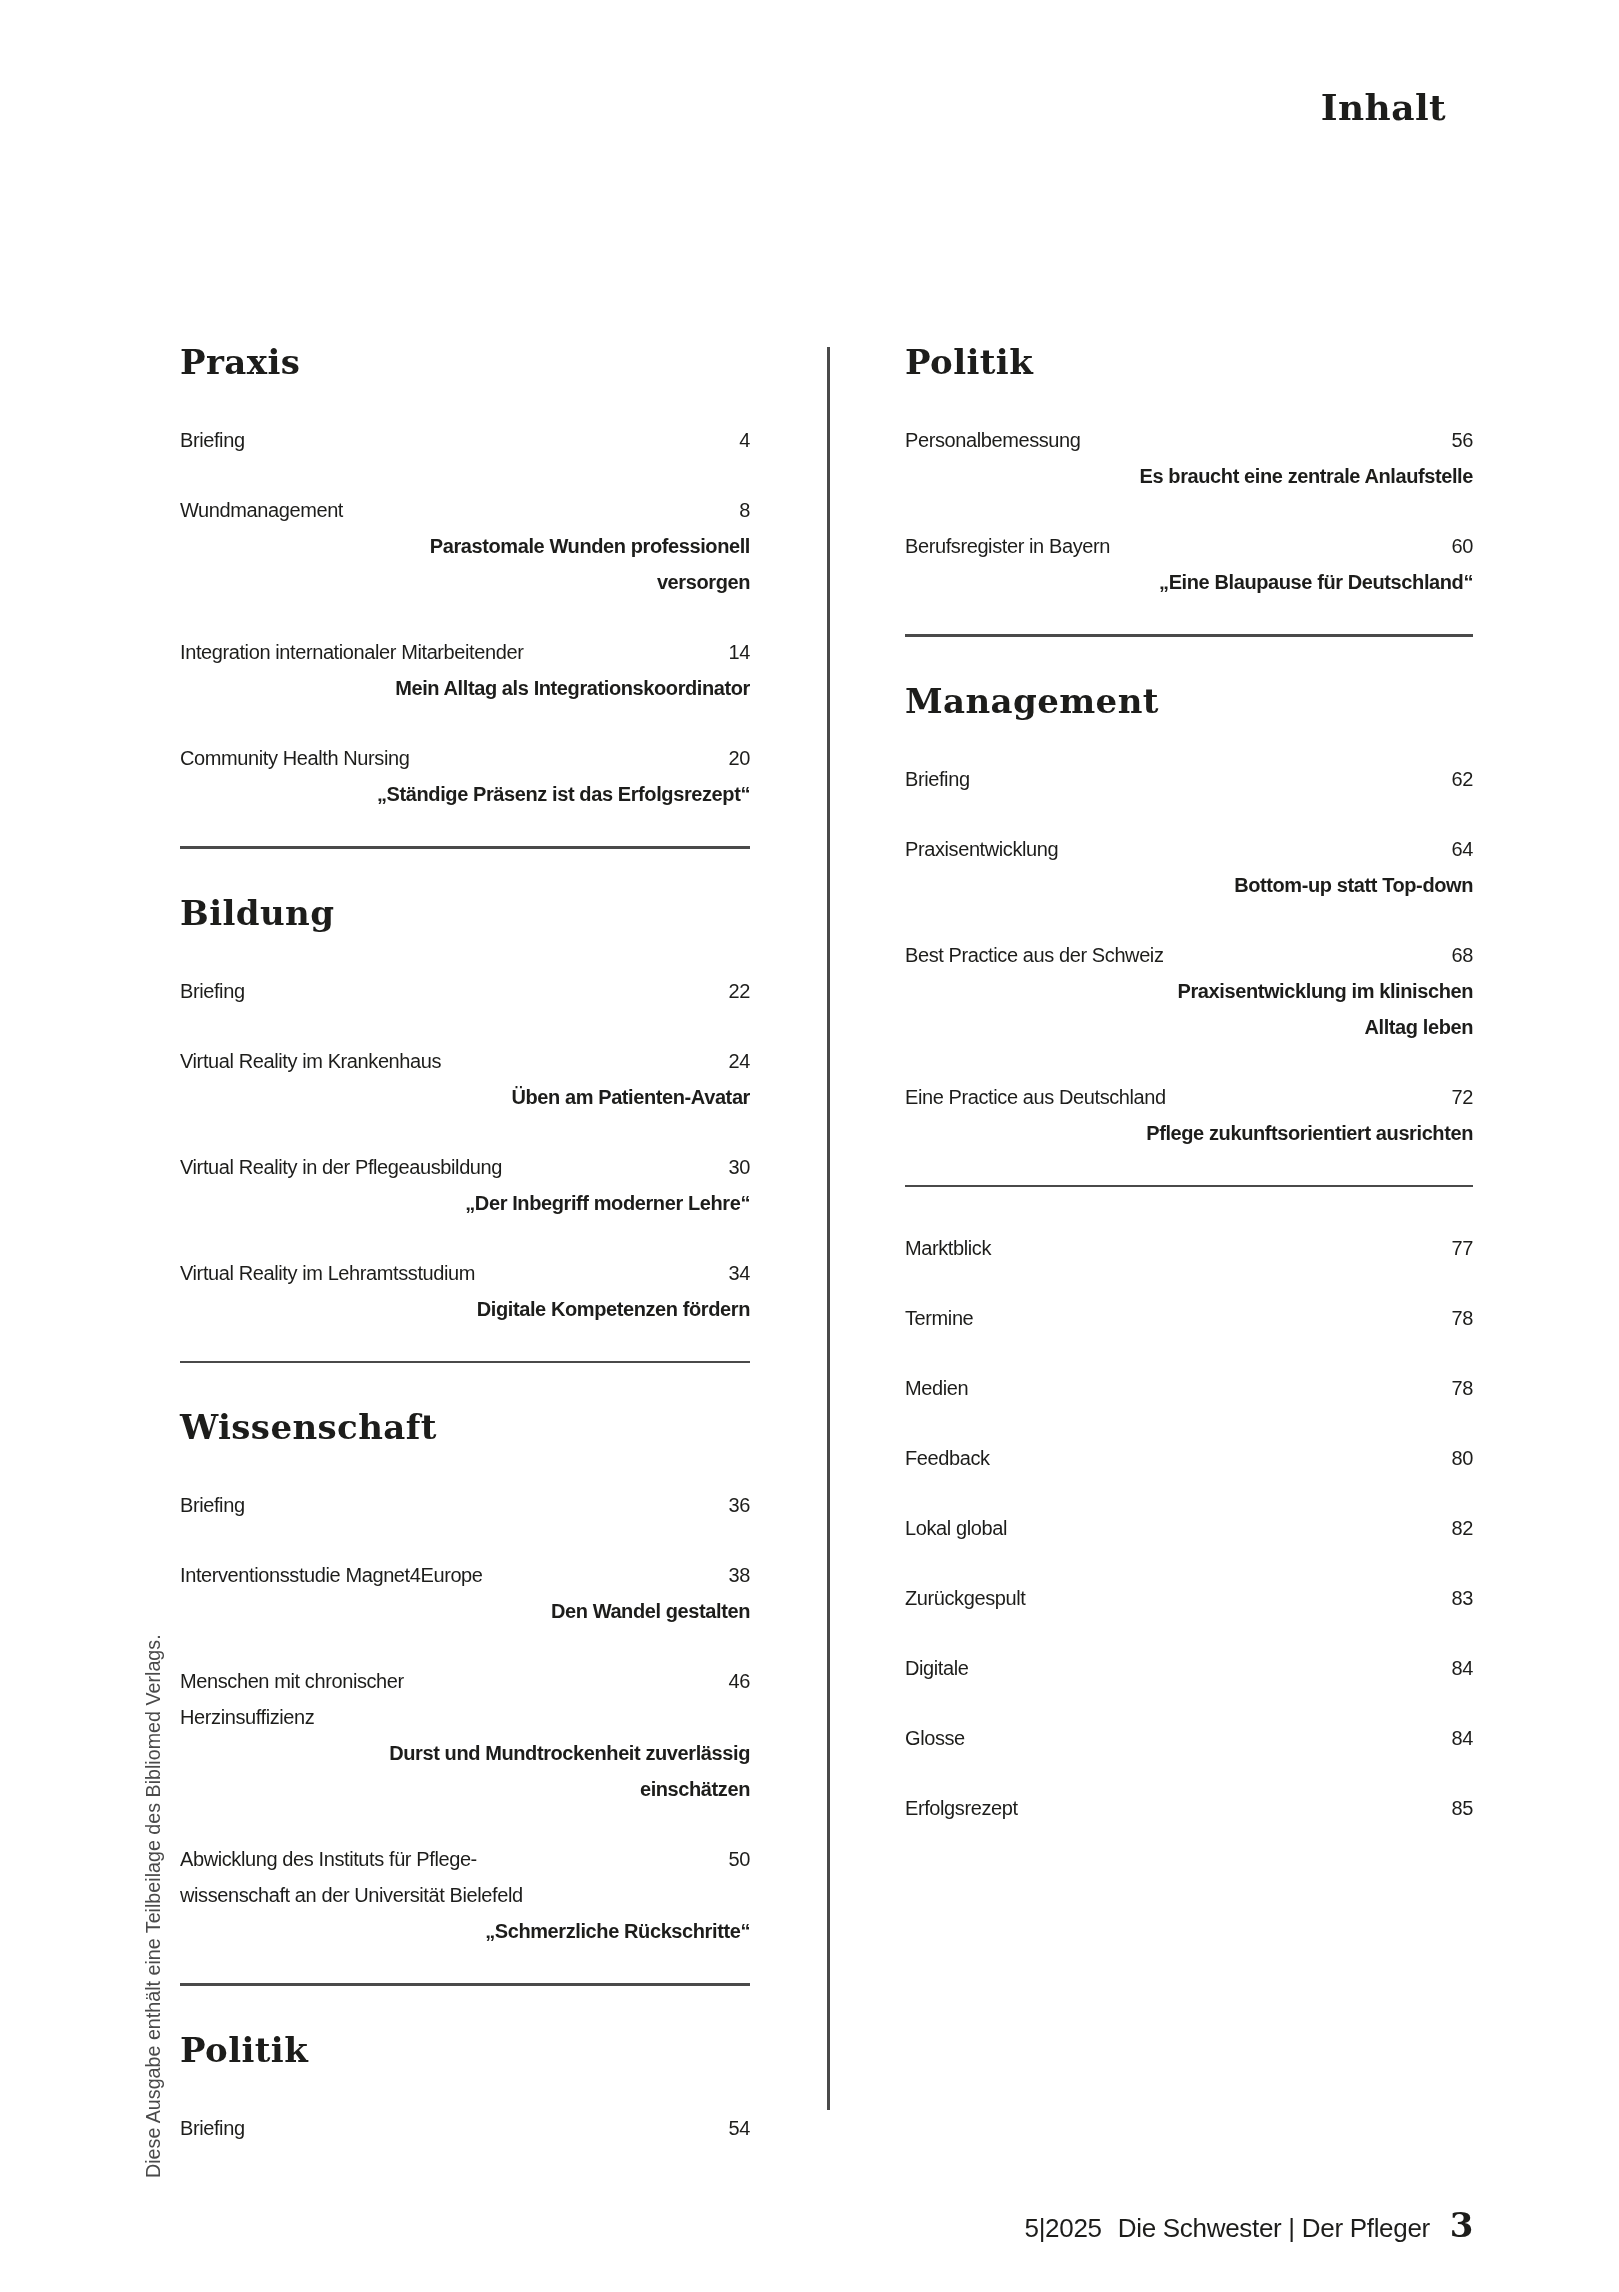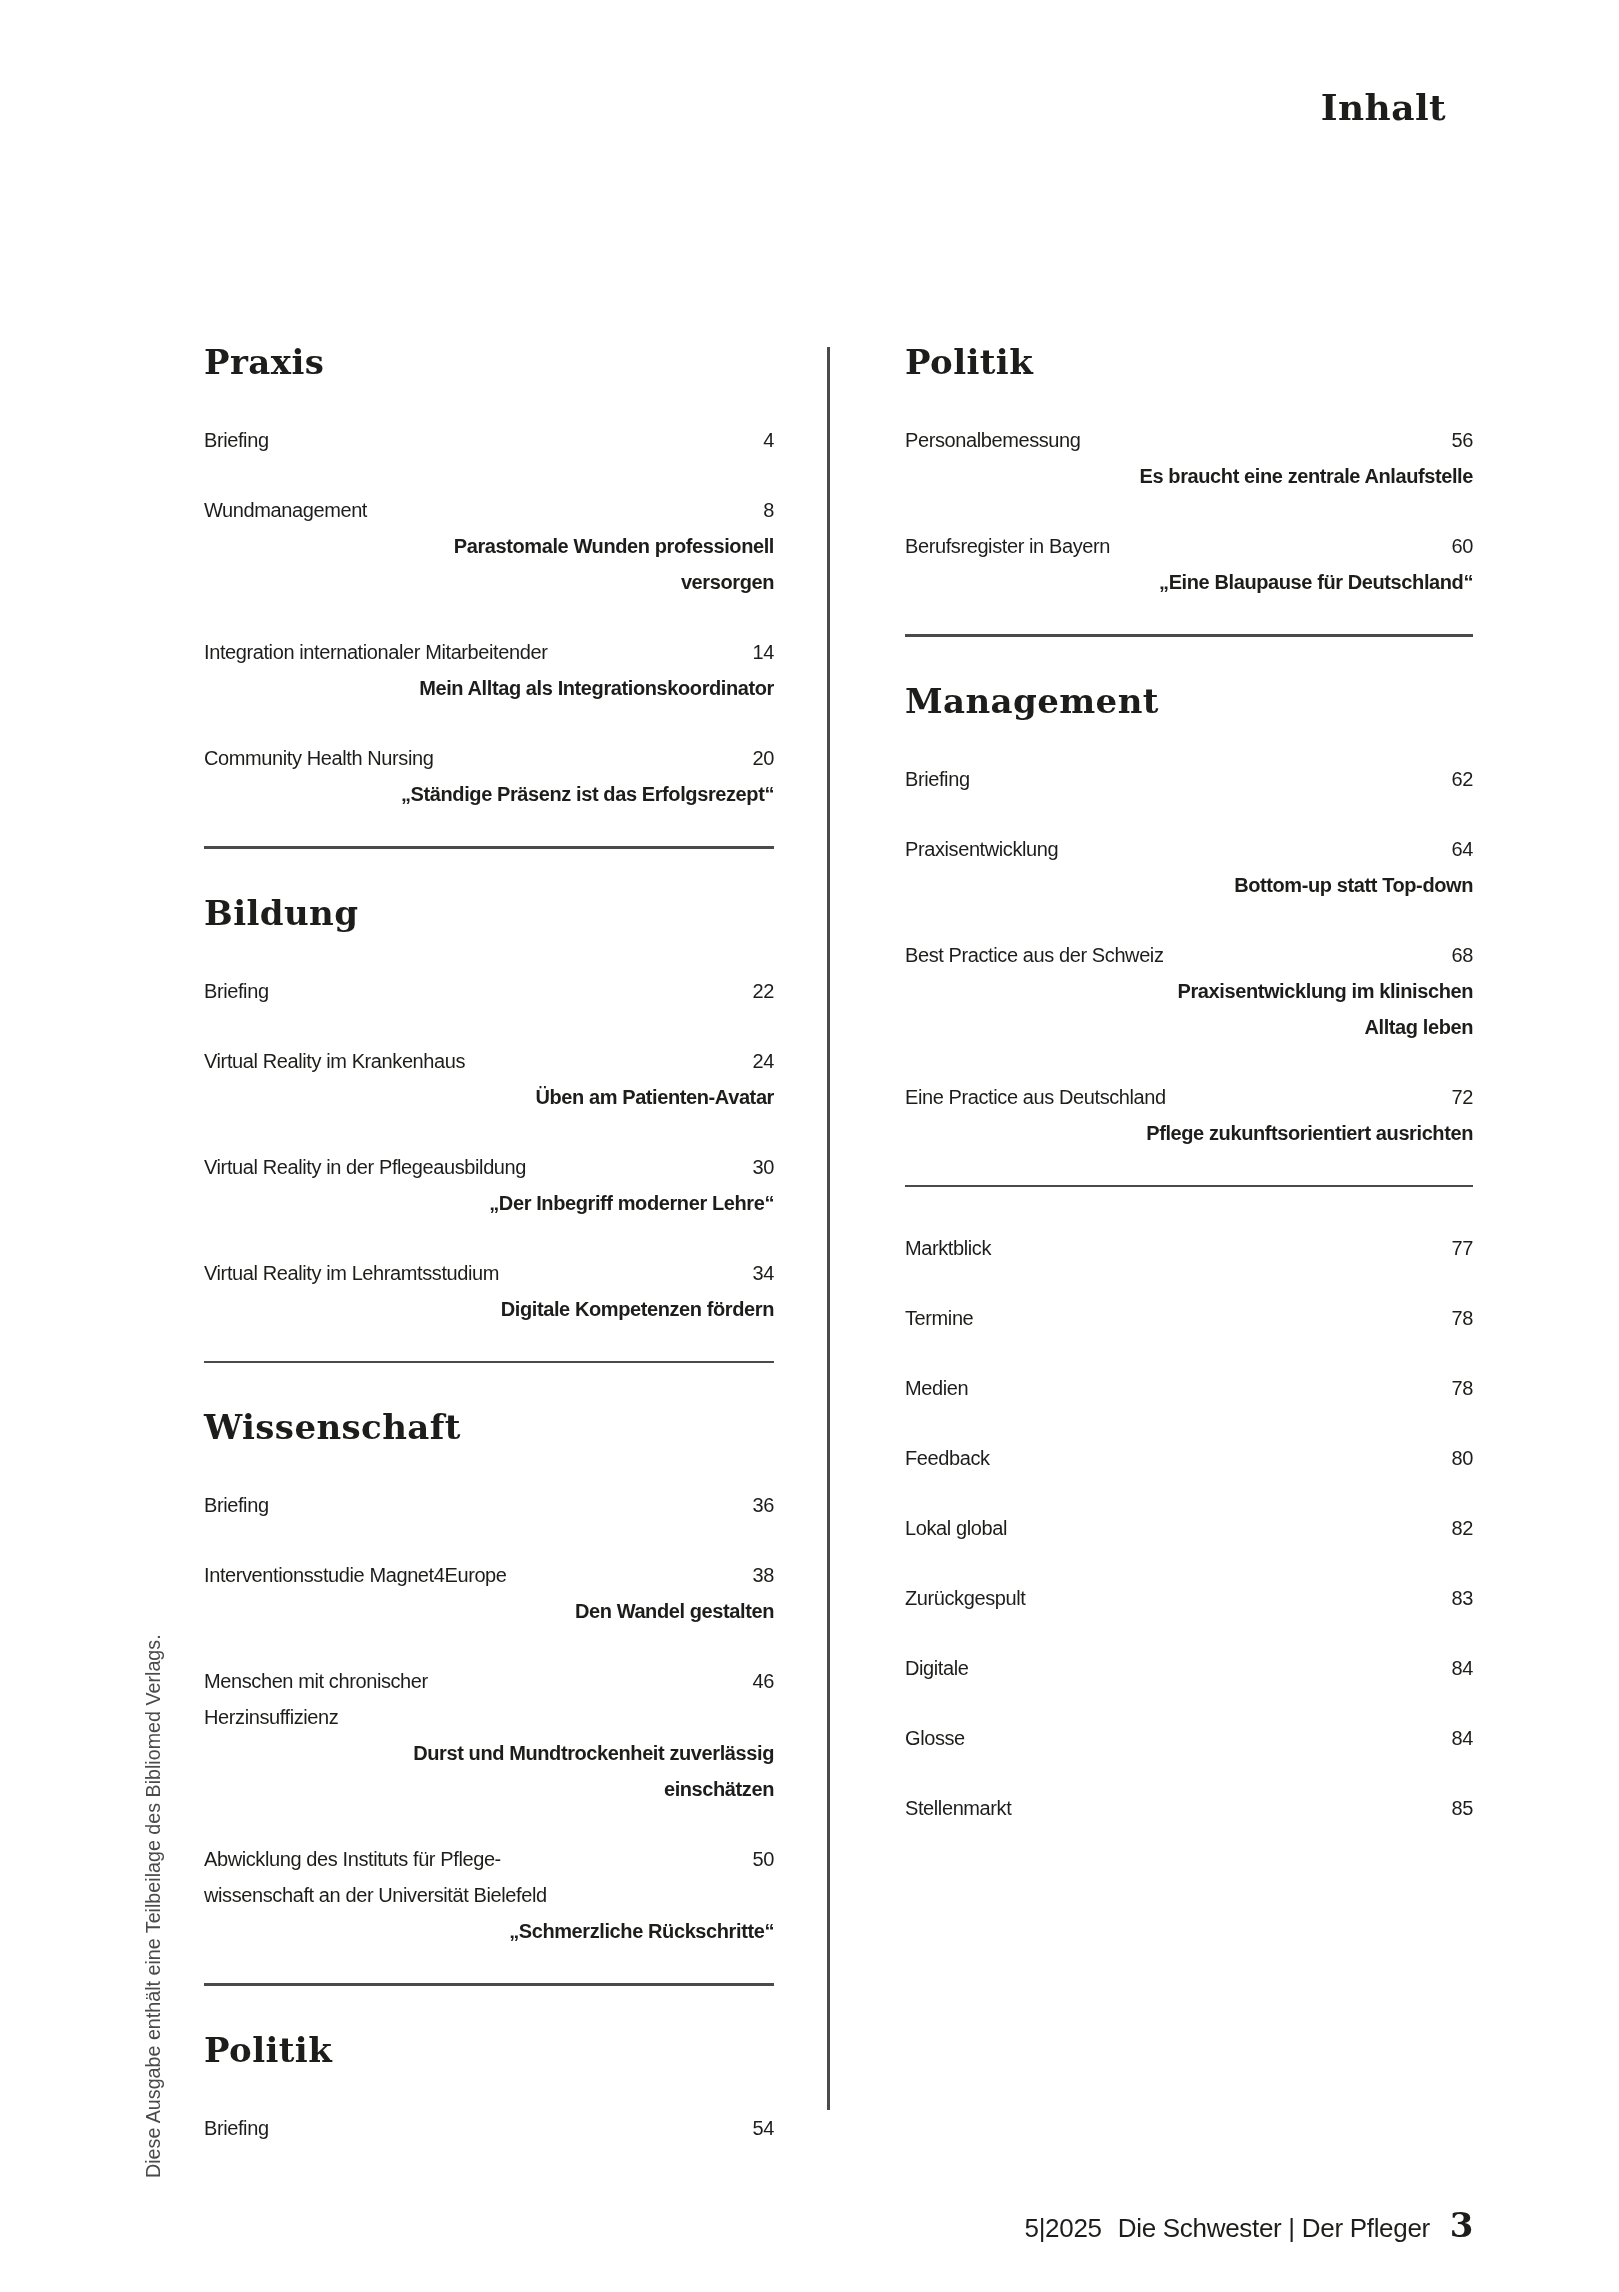--- a/index.html
+++ b/index.html
@@ -16,21 +16,21 @@
     position: absolute;
     left: 878px; top: 88px; width: 568px;
     text-align: right;
     font-family: "DejaVu Serif", serif;
     font-weight: bold;
     font-size: 36px;
     line-height: 39px;
     letter-spacing: 0.4px;
   }
   .col { position: absolute; top: 341px; }
-  .col-left  { left: 204px;  width: 570px; }
+  .col-left  { left: 180px;  width: 570px; }
   .col-right { left: 905px; width: 568px; }
   .vline {
     position: absolute;
     left: 827px; top: 347px;
     width: 2.7px; height: 1763px;
     background: #4a4a4a;
   }
   .section-title {
     margin: 0 0 38px 0;
     font-family: "DejaVu Serif", serif;
@@ -316,21 +316,21 @@
 
     <div class="entry">
       <div class="entry-row">
         <span class="entry-label">Glosse</span>
         <span class="entry-page">84</span>
       </div>
     </div>
 
     <div class="entry">
       <div class="entry-row">
-        <span class="entry-label">Stellenmarkt</span>
+        <span class="entry-label">Erfolgsrezept</span>
         <span class="entry-page">85</span>
       </div>
     </div>
 
   </div>
 
   <div class="sidebar-note">Diese Ausgabe enthält eine Teilbeilage des Bibliomed Verlags.</div>
 
   <div class="footer">
     <span class="issue">5|2025</span>

